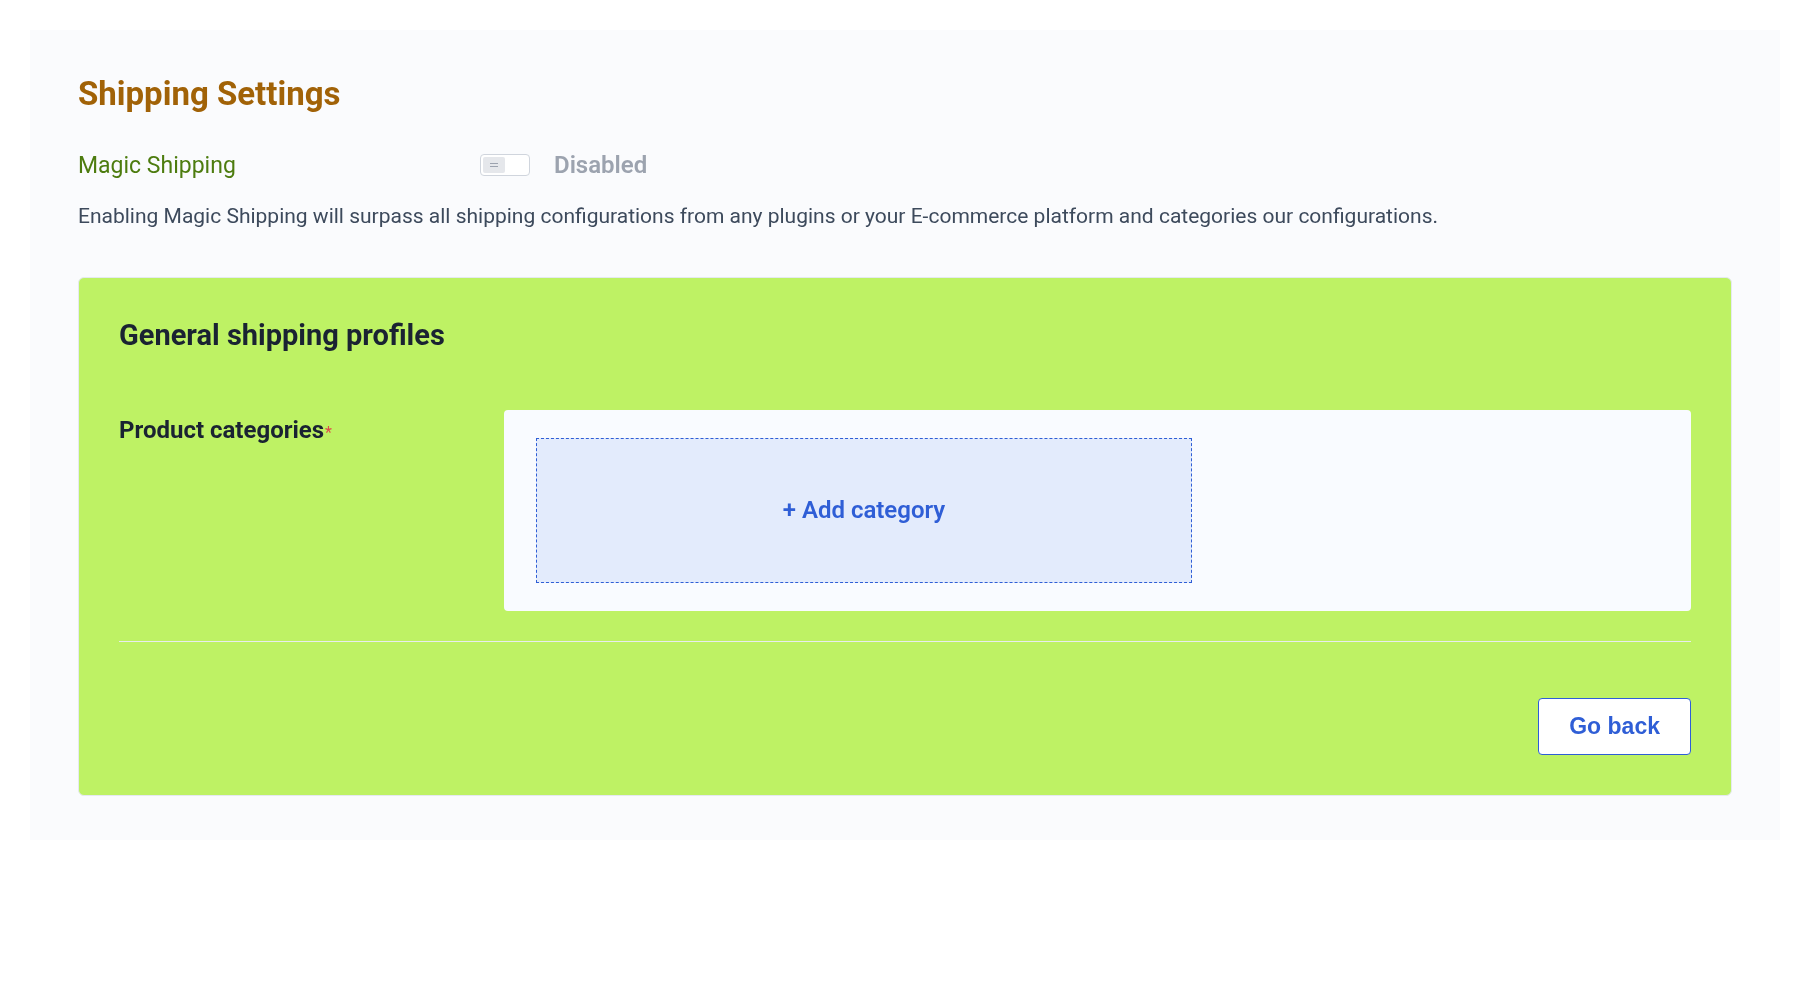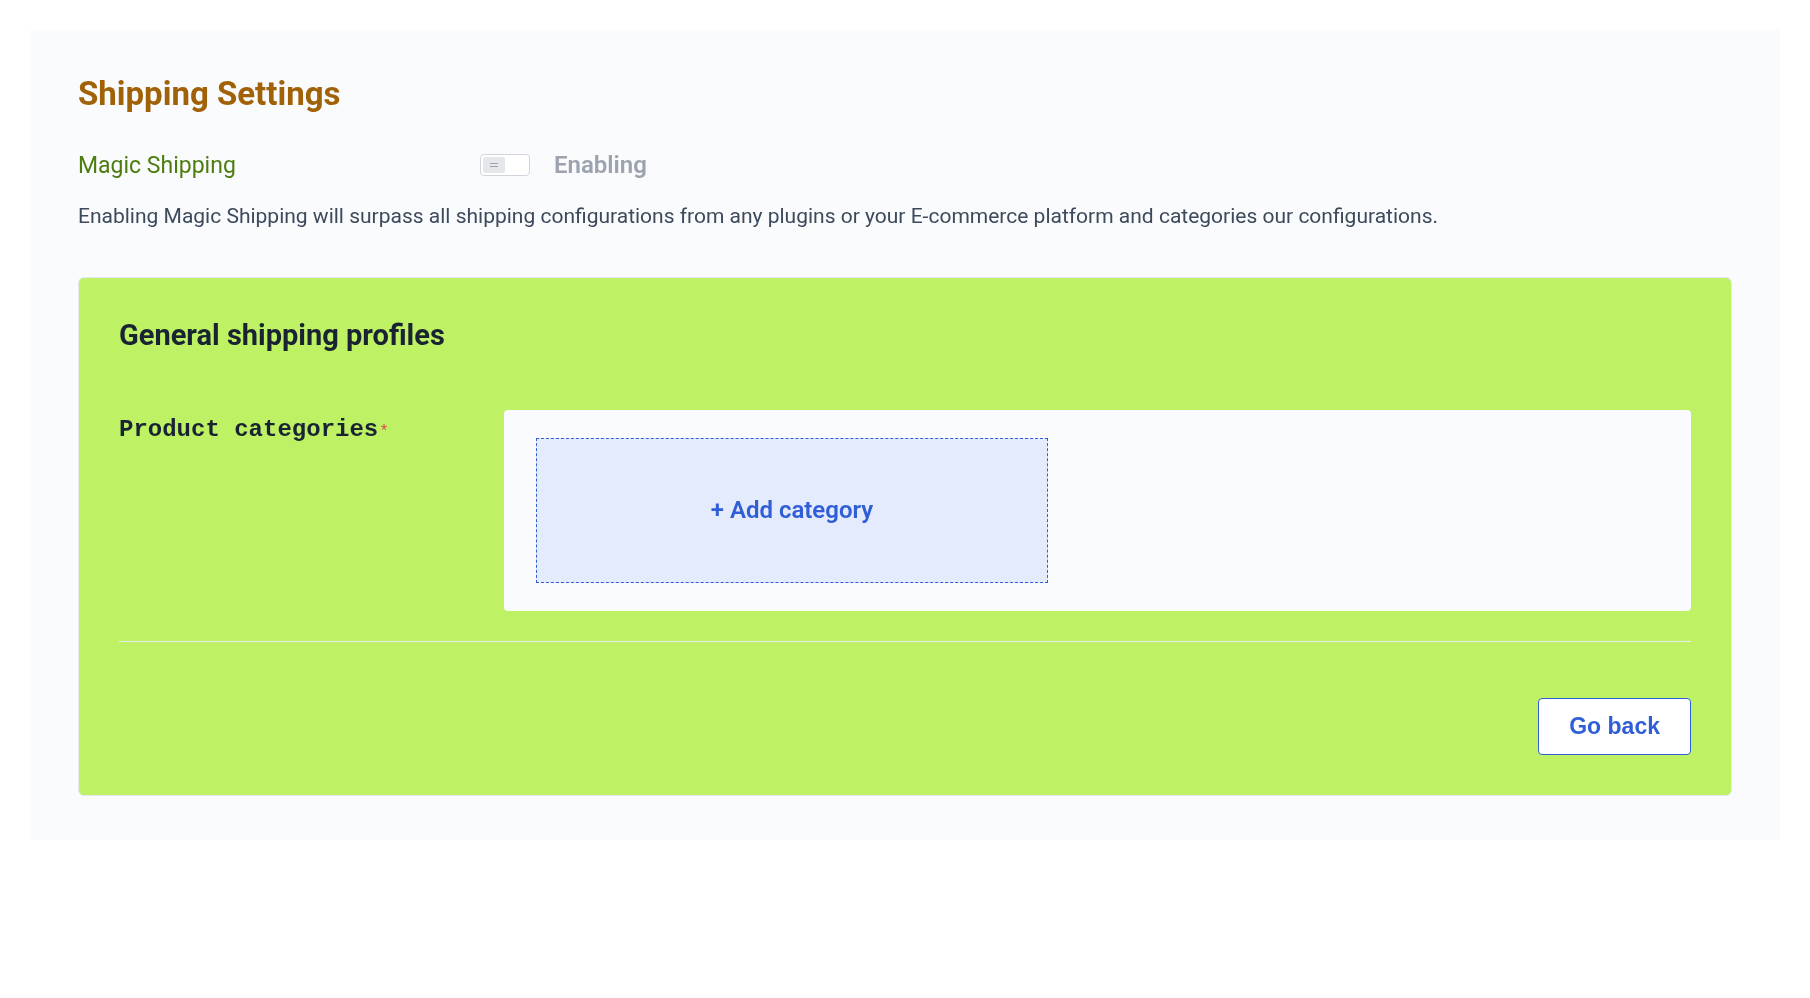--- a/index.html
+++ b/index.html
@@ -88,40 +88,39 @@
       color: #1a2332;
       margin-bottom: 58px;
     }
     .form-row {
       display: flex;
       align-items: flex-start;
     }
     .form-label-wrap {
       width: 385px;
       padding-top: 6px;
-      font-family: Liberation Mono, monospace;
     }
     .form-label {
       font-size: 24px;
       font-weight: 700;
       color: #1a2332;
     }
     .required-star {
       color: #e04848;
       font-weight: 400;
       margin-left: 1px;
     }
     .form-content {
       flex: 1;
       background: #f9fbff;
       padding: 28px 32px;
       border-radius: 4px;
     }
     .add-category-box {
-      width: 512px;
+      width: 656px;
       height: 145px;
       border: 1.5px dashed #2f5ed6;
       background: #e3ebfc;
       display: flex;
       align-items: center;
       justify-content: center;
       cursor: pointer;
     }
     .add-category-text {
       font-size: 24px;
@@ -153,21 +152,21 @@
 <body>
 
 <div class="page-container">
   <h1 class="page-title">Shipping Settings</h1>
 
   <div class="toggle-row">
     <div class="toggle-label">Magic Shipping</div>
     <div class="toggle-switch">
       <div class="toggle-handle"></div>
     </div>
-    <div class="toggle-status">Enabling</div>
+    <div class="toggle-status">Disabled</div>
   </div>
 
   <p class="description-text">Enabling Magic Shipping will surpass all shipping configurations from any plugins or your E-commerce platform and categories our configurations.</p>
 
   <div class="card">
     <h2 class="card-title">General shipping profiles</h2>
 
     <div class="form-row">
       <div class="form-label-wrap">
         <span class="form-label">Product categories</span><span class="required-star">*</span>

